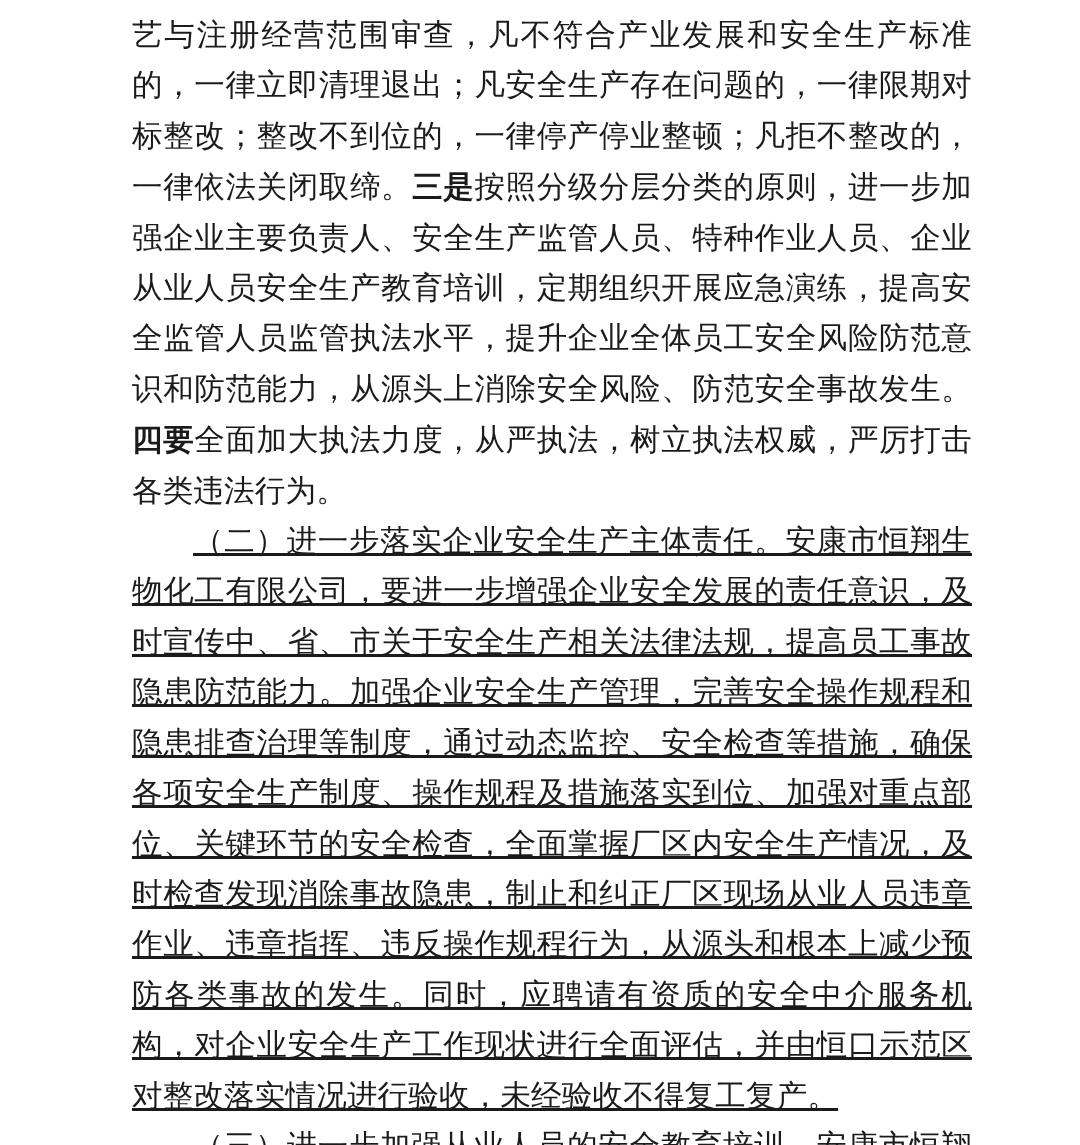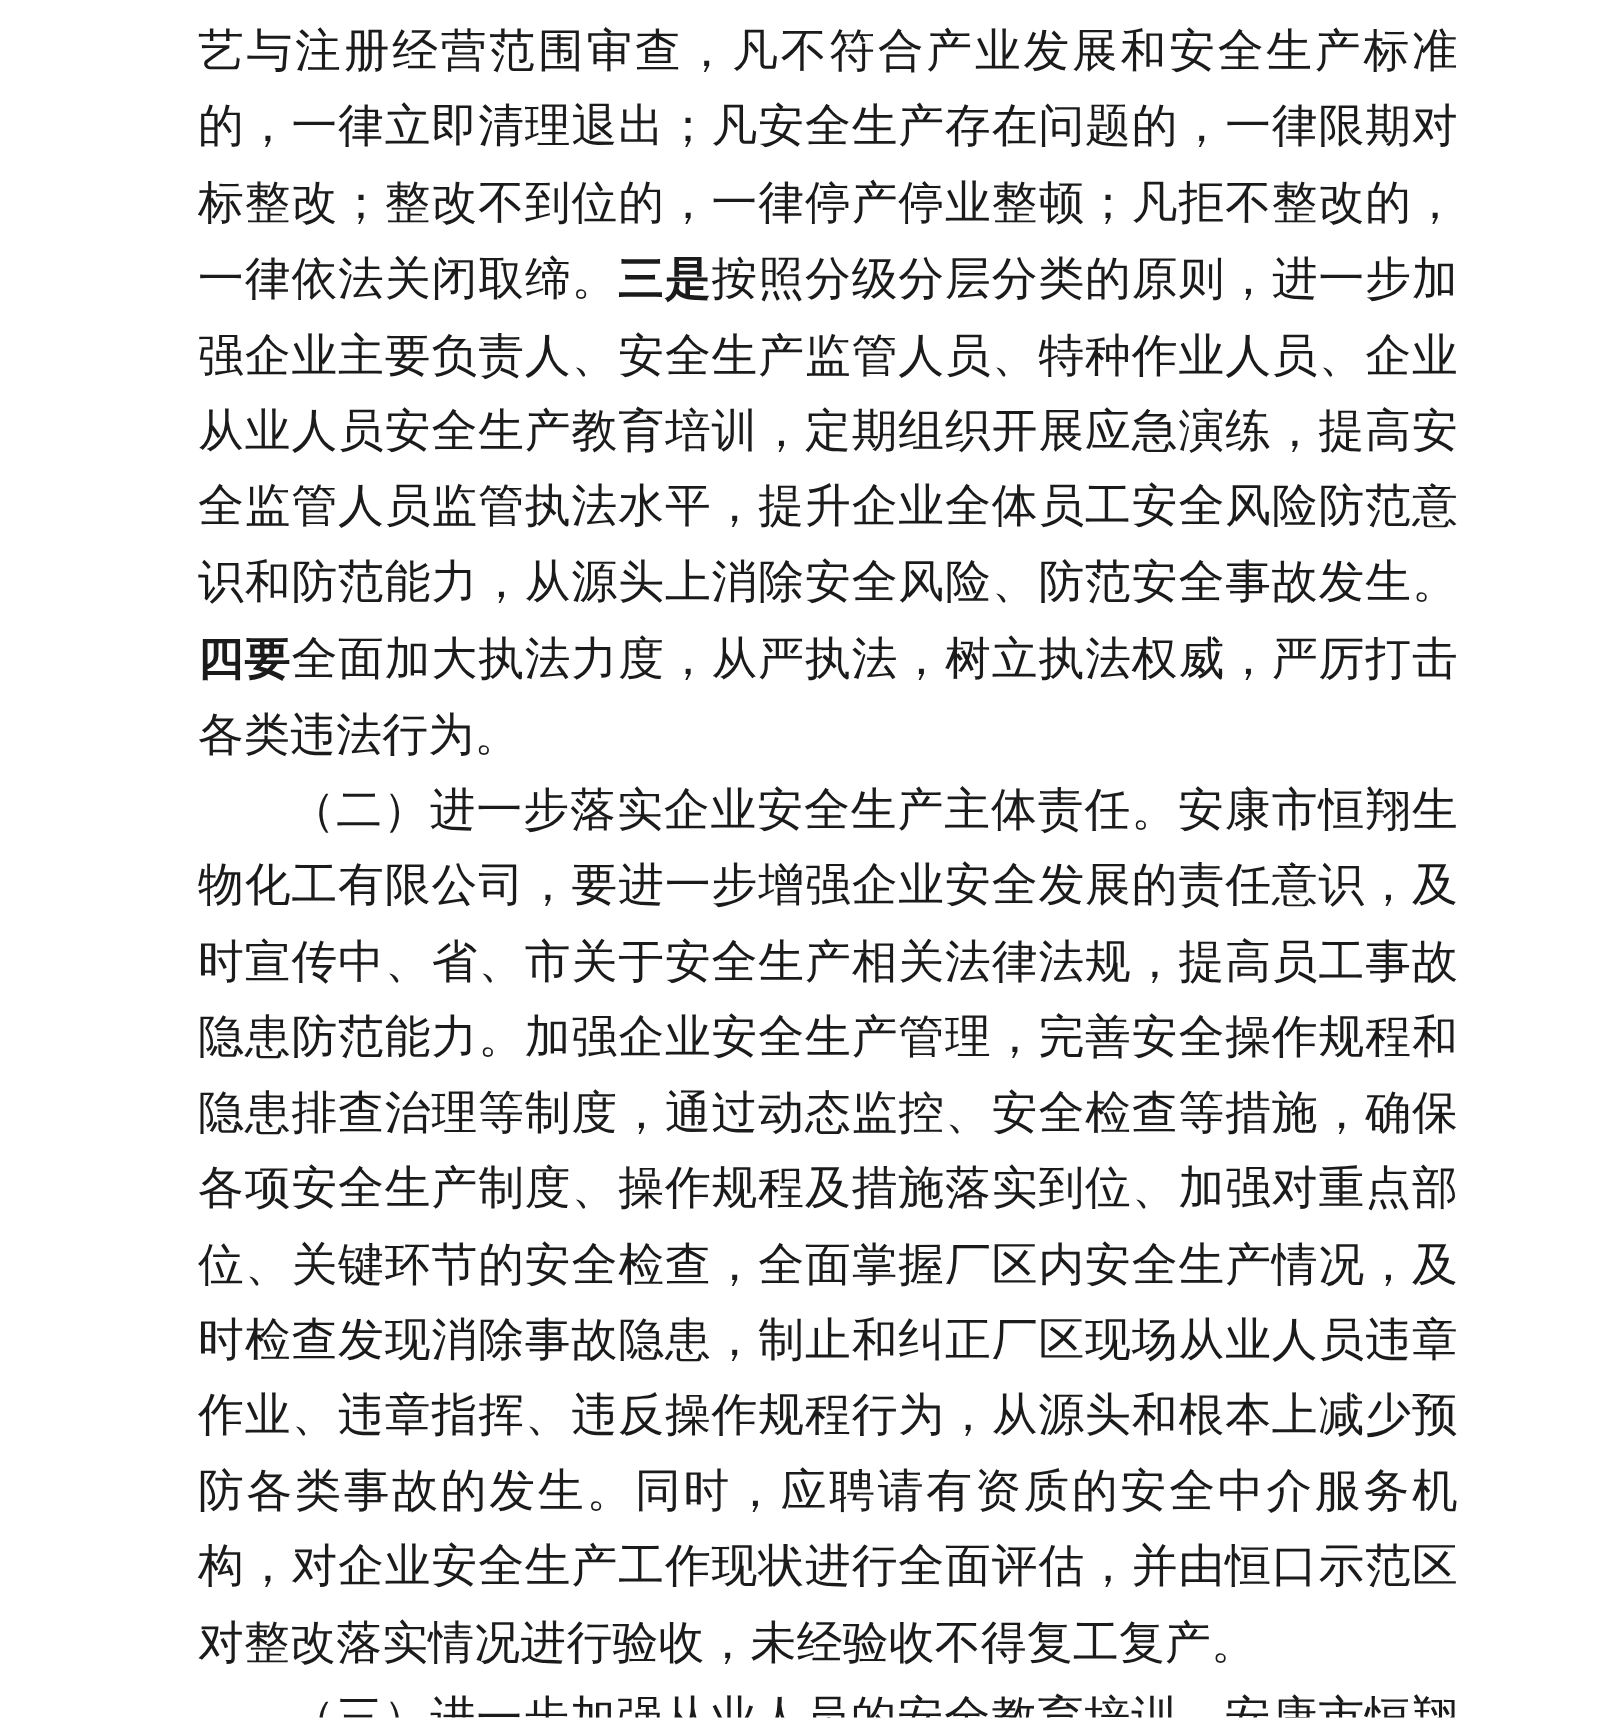--- a/index.html
+++ b/index.html
@@ -28,20 +28,21 @@
     text-align: justify;
     text-justify: inter-ideograph;
     letter-spacing: 0.2px;
   }
   .para {
     margin: 0;
     text-indent: 0;
   }
   .para.indent {
     text-indent: 2em;
+    text-decoration: underline;
   }
   .para + .para {
     margin-top: 0;
   }
   .bold {
     font-weight: bold;
   }
 </style>
 </head>
 <body>

